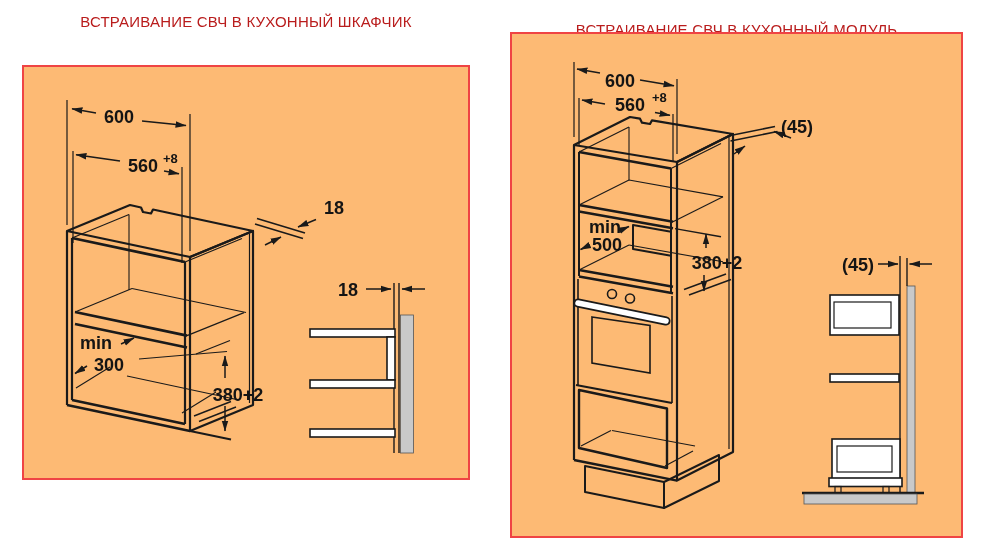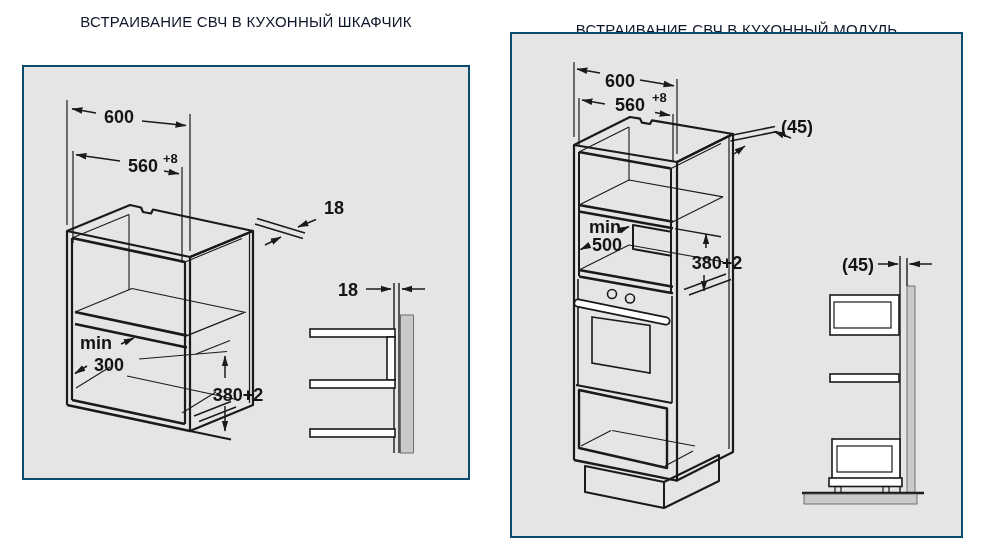--- a/index.html
+++ b/index.html
@@ -2,28 +2,28 @@
 <html><head>
 <meta charset="utf-8">
 <style>
   html,body{margin:0;padding:0;}
   body{
     width:1000px;height:548px;position:relative;overflow:hidden;
     background:#ffffff;
     font-family:"Liberation Sans",sans-serif;
   }
   .title{
-    position:absolute;text-align:center;font-size:15px;color:#0f172a;
+    position:absolute;text-align:center;font-size:15px;color:#b91c1c;
     letter-spacing:.2px;white-space:nowrap;
   }
   #title-left{left:22px;top:13px;width:448px;}
   #title-right{left:510px;top:21px;width:453px;}
   .frame{
     position:absolute;box-sizing:border-box;
-    border:2px solid #0c4a6e;background:#e5e5e5;
+    border:2px solid #ef4444;background:#fdba74;
   }
   #frame-left{left:22px;top:65px;width:448px;height:415px;}
   #frame-right{left:510px;top:32px;width:453px;height:506px;}
   svg{display:block;}
   svg text{font-family:"Liberation Sans",sans-serif;font-weight:bold;fill:#141414;}
   .dim{font-size:18px;}
   .sup{font-size:13px;}
   .s11{stroke:#1a1a1a;stroke-width:1.1;fill:none;}
   .s12{stroke:#1a1a1a;stroke-width:1.2;fill:none;}
   .s14{stroke:#1a1a1a;stroke-width:1.4;fill:none;}

